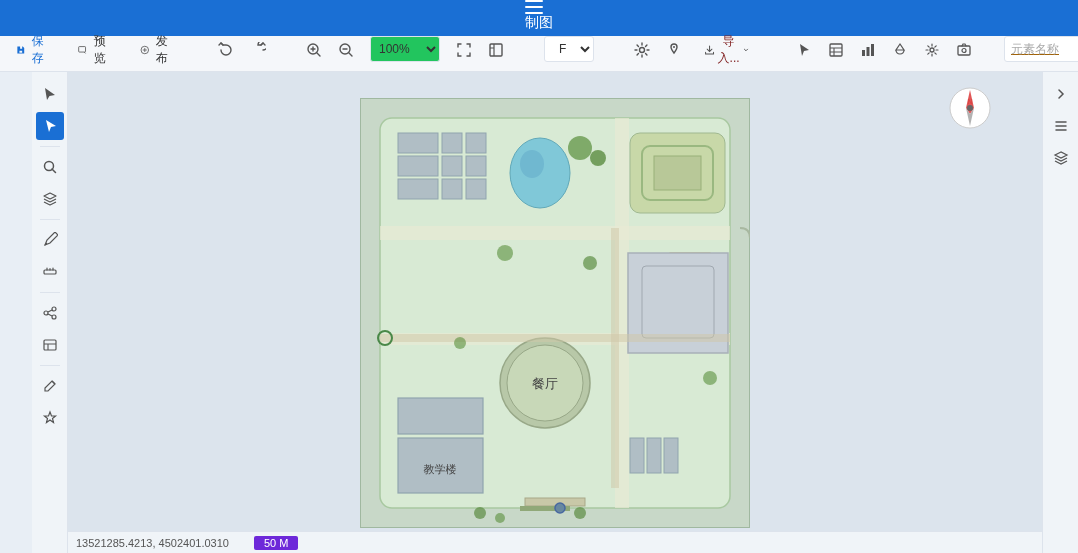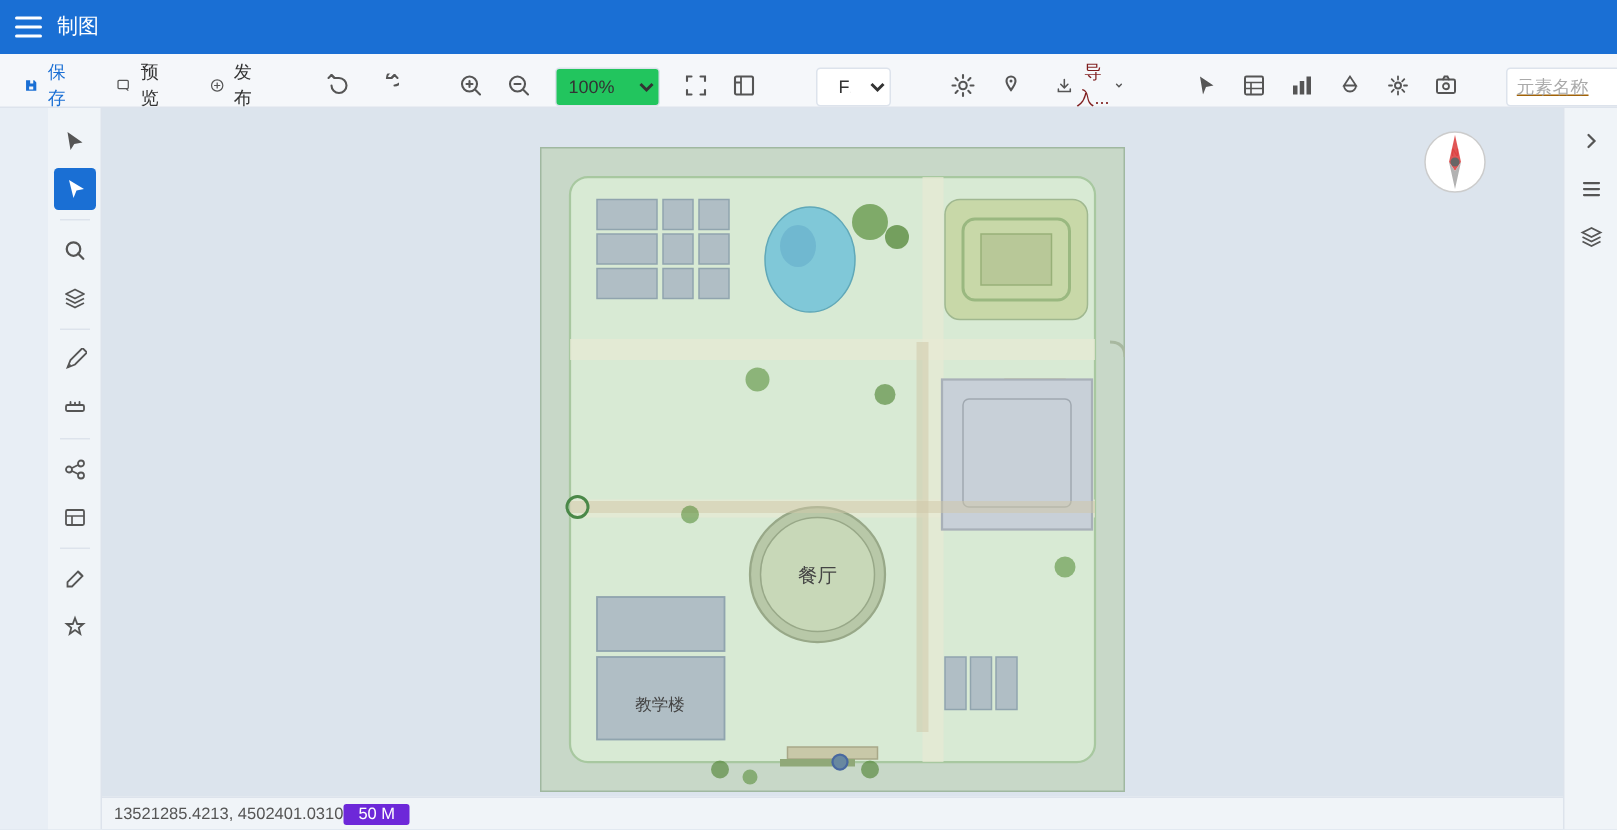--- a/index.html
+++ b/index.html
@@ -6,29 +6,30 @@
     body { font-family: 'Microsoft YaHei', Arial, sans-serif; font-size: 12px; background: #e8eef5; overflow: hidden; width: 1078px; height: 553px; }
 
     
     #titlebar {
       height: 36px;
       background: #1a6fd4;
       display: flex;
       align-items: center;
       padding: 0 10px;
       color: white;
+      flex-direction: column;
     }
 
     
     #toolbar {
       height: 36px;
       background: #f5f7fa;
       border-bottom: 1px solid #dde3ec;
       display: flex;
-      align-items: flex-end;
+      align-items: flex-start;
       padding: 0 8px;
       gap: 16px;
     }
     .toolbar-btn {
       height: 28px;
       padding: 0 8px;
       border: none;
       background: transparent;
       cursor: pointer;
       display: flex;
@@ -463,21 +464,21 @@
         <polygon points="22,4 26,22 22,28 18,22" fill="#d44" opacity="0.9"></polygon>
         <polygon points="22,28 26,22 22,40 18,22" fill="#aaa" opacity="0.9"></polygon>
         <circle cx="22" cy="22" r="3" fill="#666"></circle>
         <text x="22" y="18" text-anchor="middle" font-size="7" fill="#d44" font-weight="bold" font-family="Arial">N</text>
       </svg>
     </div>
 
     <div style="position:absolute;top:8px;right:50px;display:flex;flex-direction:column;gap:4px;">
     </div>
 
-    <div style="position:absolute;bottom:0;left:0;right:0;height:22px;background:#f0f4f8;border-top:1px solid #dde3ec;display:flex;align-items:center;padding:0 8px;gap:0;">
+    <div style="position:absolute;bottom:0;left:0;right:0;height:22px;background:#f0f4f8;border-top:1px solid #dde3ec;display:flex;align-items:center;padding:0 8px;gap:25px;">
       <span class="coords">13521285.4213, 4502401.0310</span>
       <div style="background:#6d28d9;color:white;font-size:11px;padding:1px 10px;border-radius:2px;">
         <span>50 M</span>
       </div>
     </div>
   </div>
 
   <div id="sidebar-right">
     <button class="side-btn">
       <svg width="16" height="16" viewBox="0 0 16 16" fill="none">

